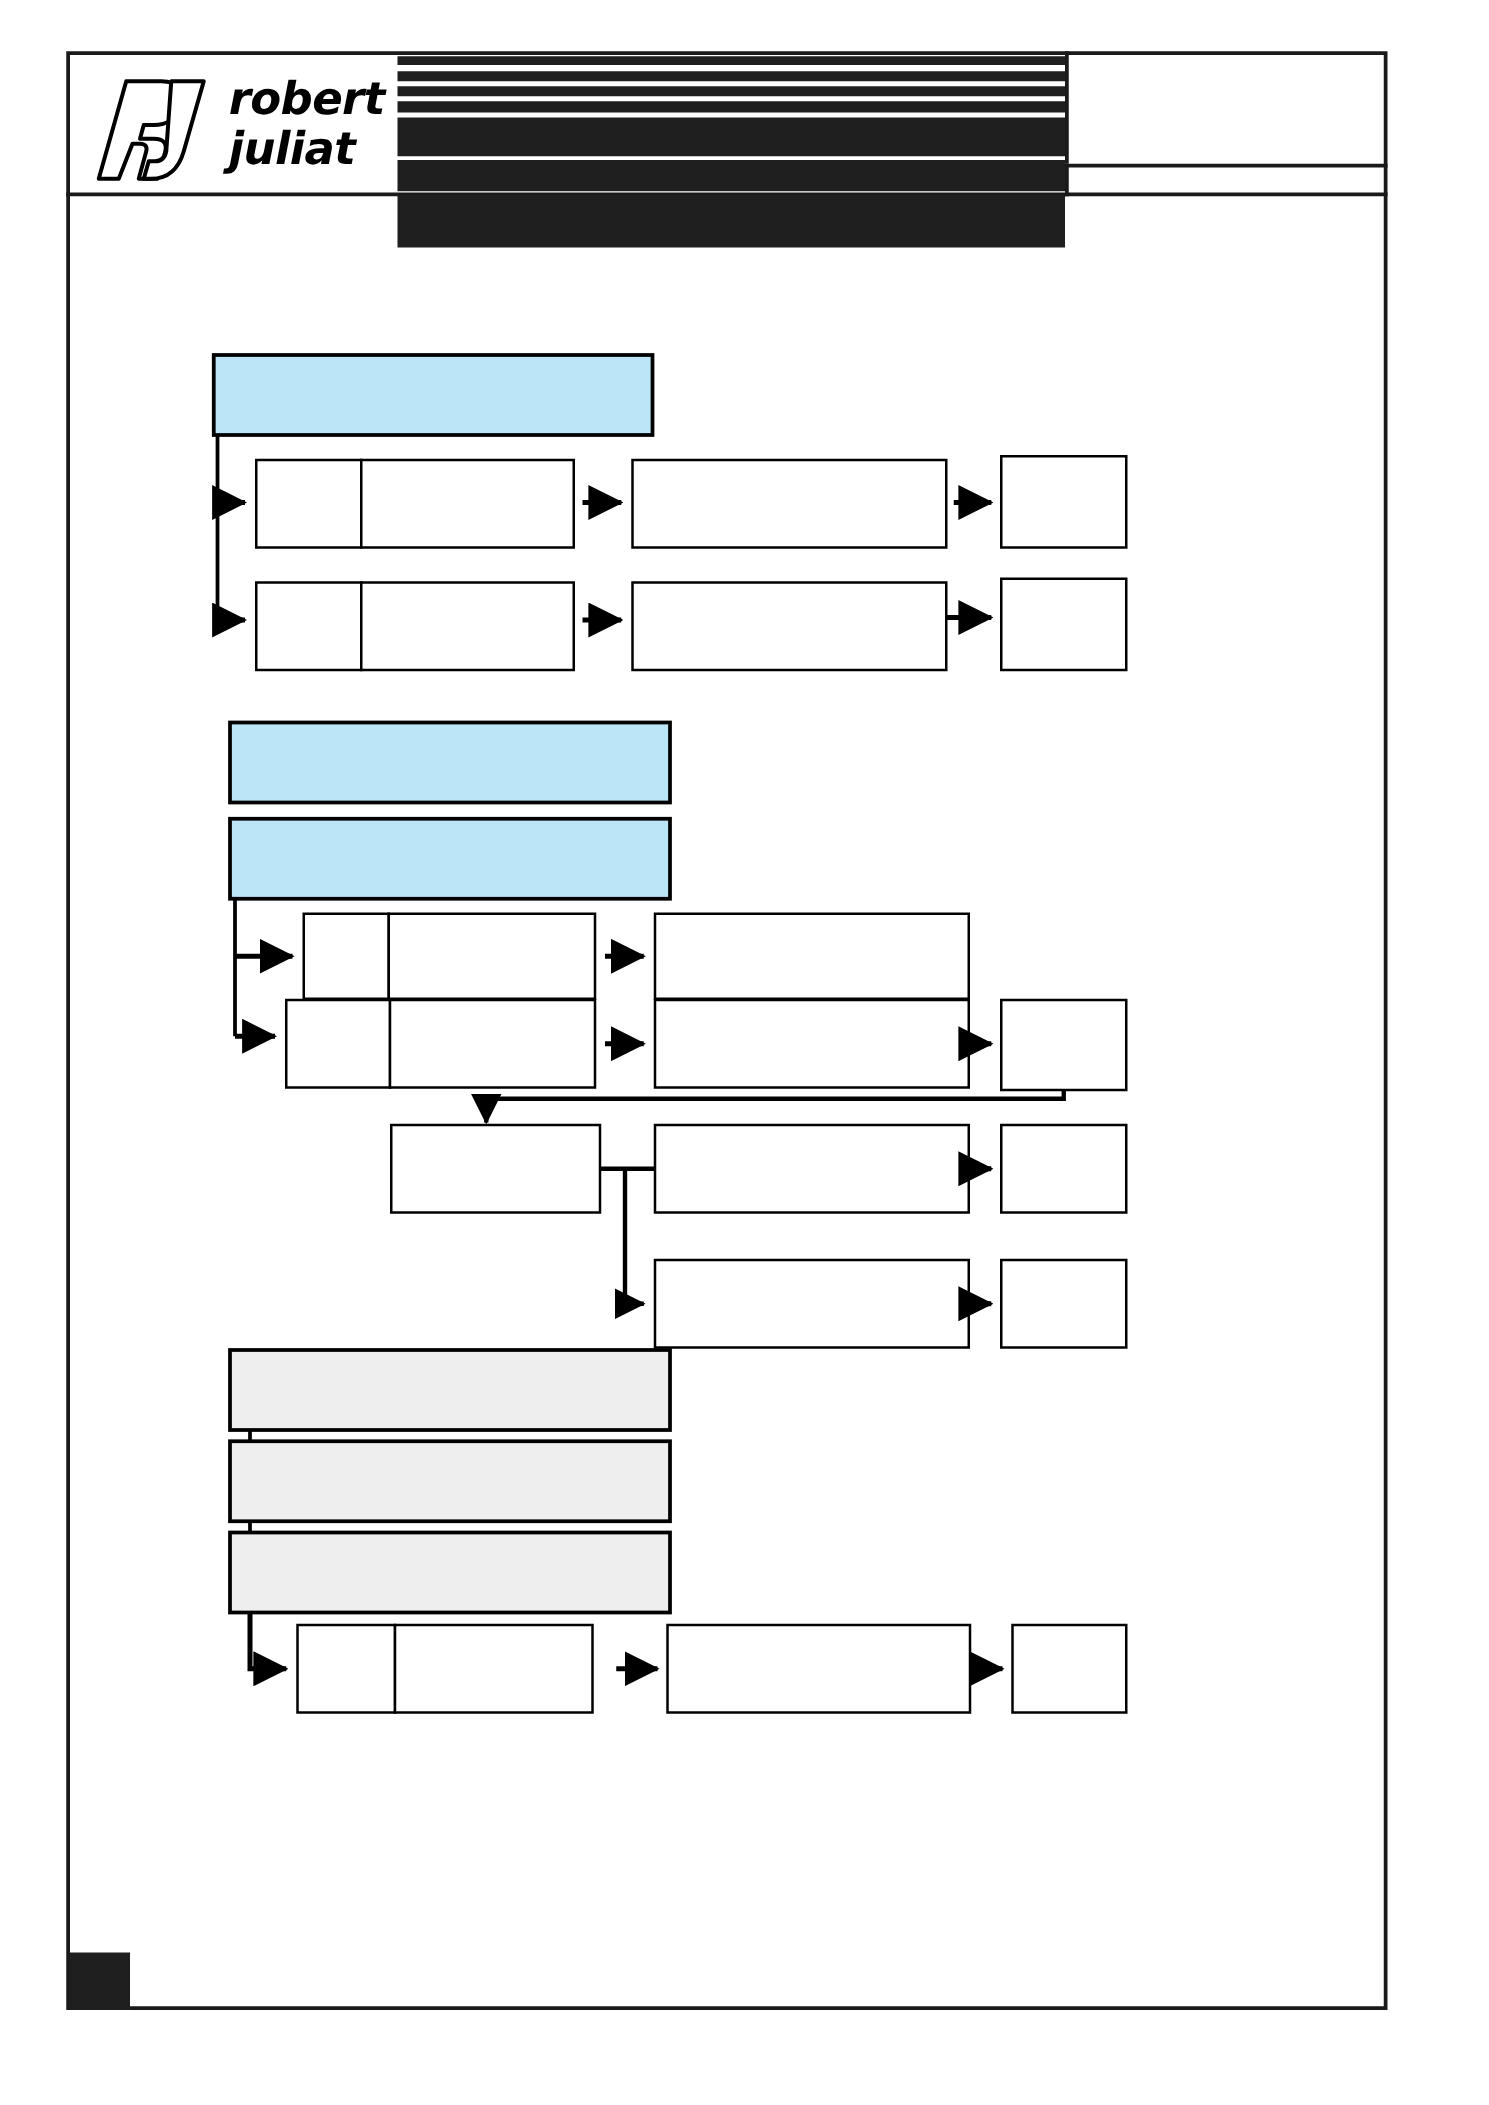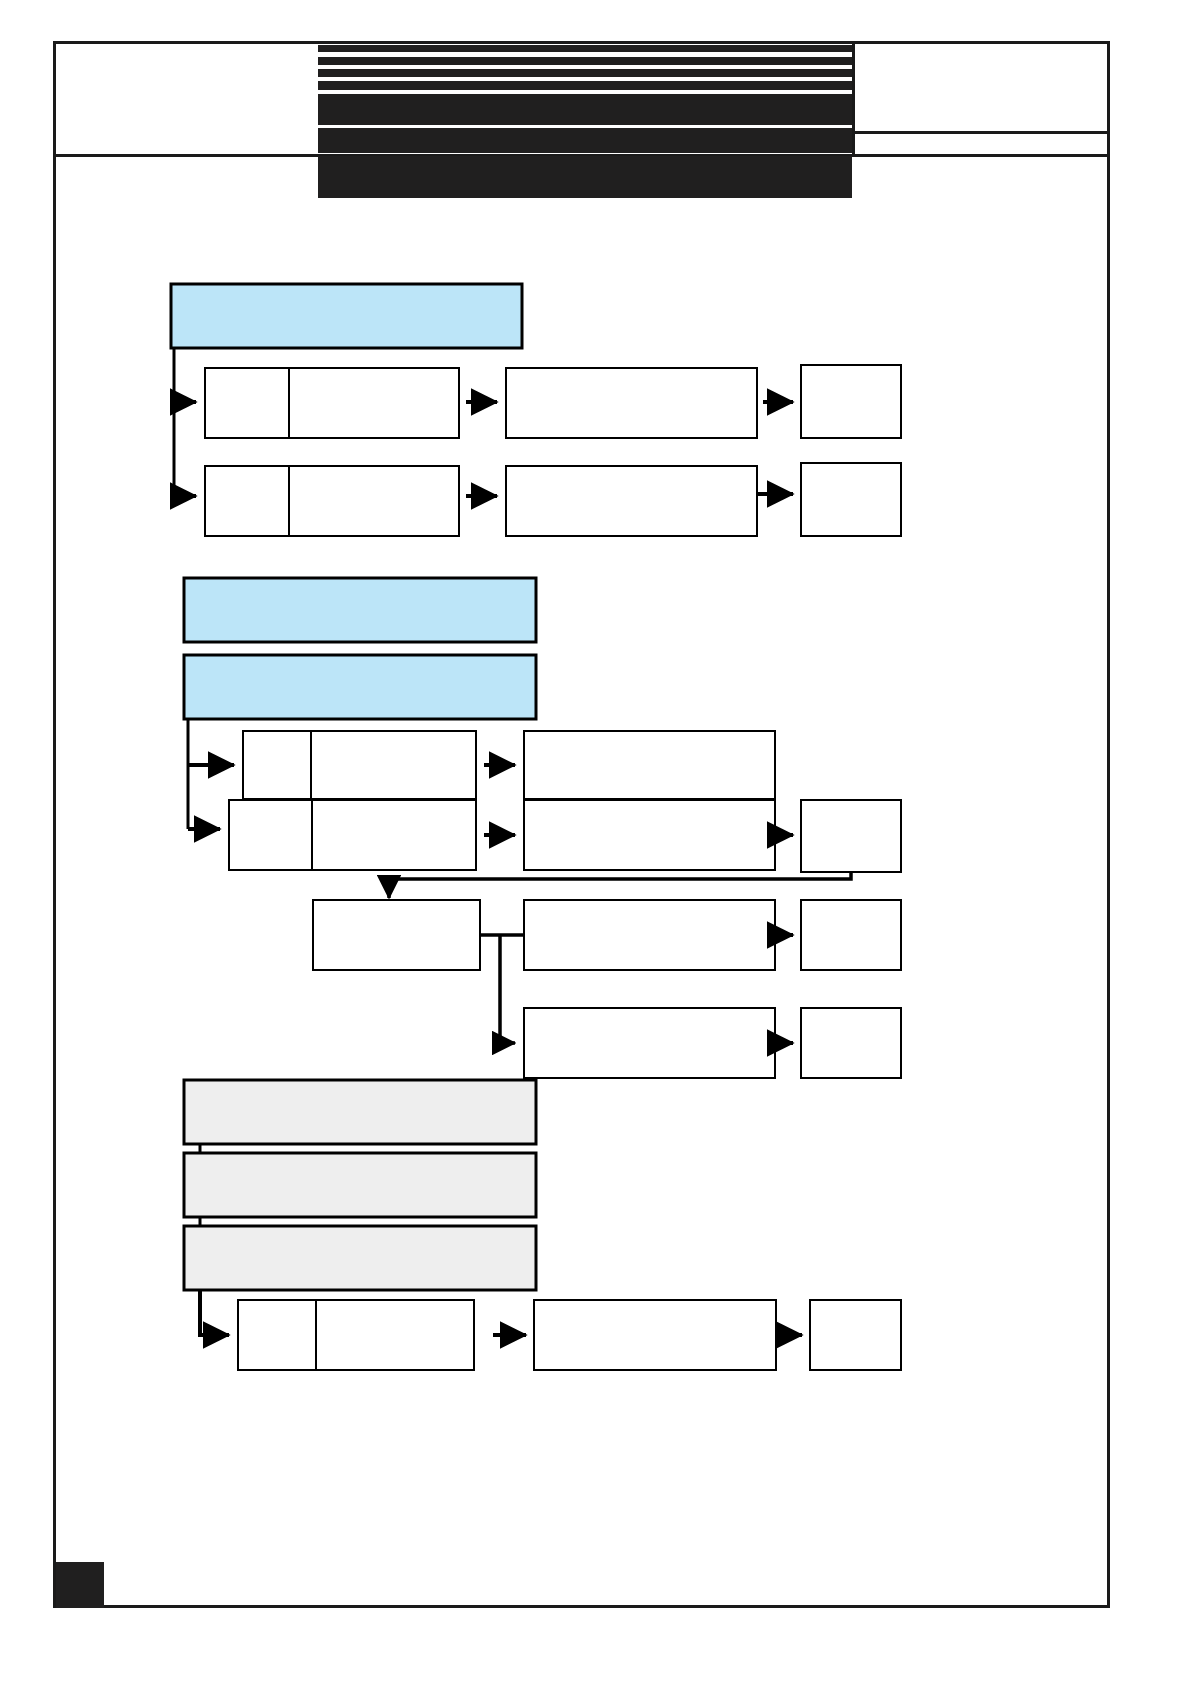--- a/index.html
+++ b/index.html
@@ -142,20 +142,37 @@
 </style>
 </head>
 <body>
 
 <div id="page">
 
   <div id="doc-frame"></div>
 
   <div id="header-band">
 
+    <div id="logo-cell">
+      <div id="logo-inner">
+        <span id="logo-mark">
+          <svg width="104" height="92" viewBox="0 0 104 92" aria-hidden="true">
+            <g fill="#ffffff" stroke="#000000" stroke-width="3.2" stroke-linejoin="round">
+              <path d="M24 88 L8 88 L30 10 L58 10 C72 10 78 18 74 30
+                       C71 40 62 45 52 45 L44 45 L41 56 L52 56
+                       C60 56 63 60 61 67 L55 88 L40 88 L46 66
+                       C47 62 45 60 41 60 L35 60 Z"></path>
+              <path d="M66 10 L92 10 L76 66 C72 80 64 88 50 88 L44 88
+                       L48 74 L53 74 C58 74 61 71 62 66 Z"></path>
+            </g>
+          </svg>
+        </span>
+        <span id="logo-words"><span>robert</span><br><span>juliat</span></span>
+      </div>
+    </div>
 
     <div id="redact-block">
       <div class="redact-bar" style="top:4px;height:7px;"></div>
       <div class="redact-bar" style="top:16px;height:8px;"></div>
       <div class="redact-bar" style="top:28px;height:8px;"></div>
       <div class="redact-bar" style="top:40px;height:9px;"></div>
       <div class="redact-bar" style="top:53px;height:31px;"></div>
       <div class="redact-bar" style="top:87px;height:25px;"></div>
       <div class="redact-bar" style="top:115px;height:42px;"></div>
     </div>

